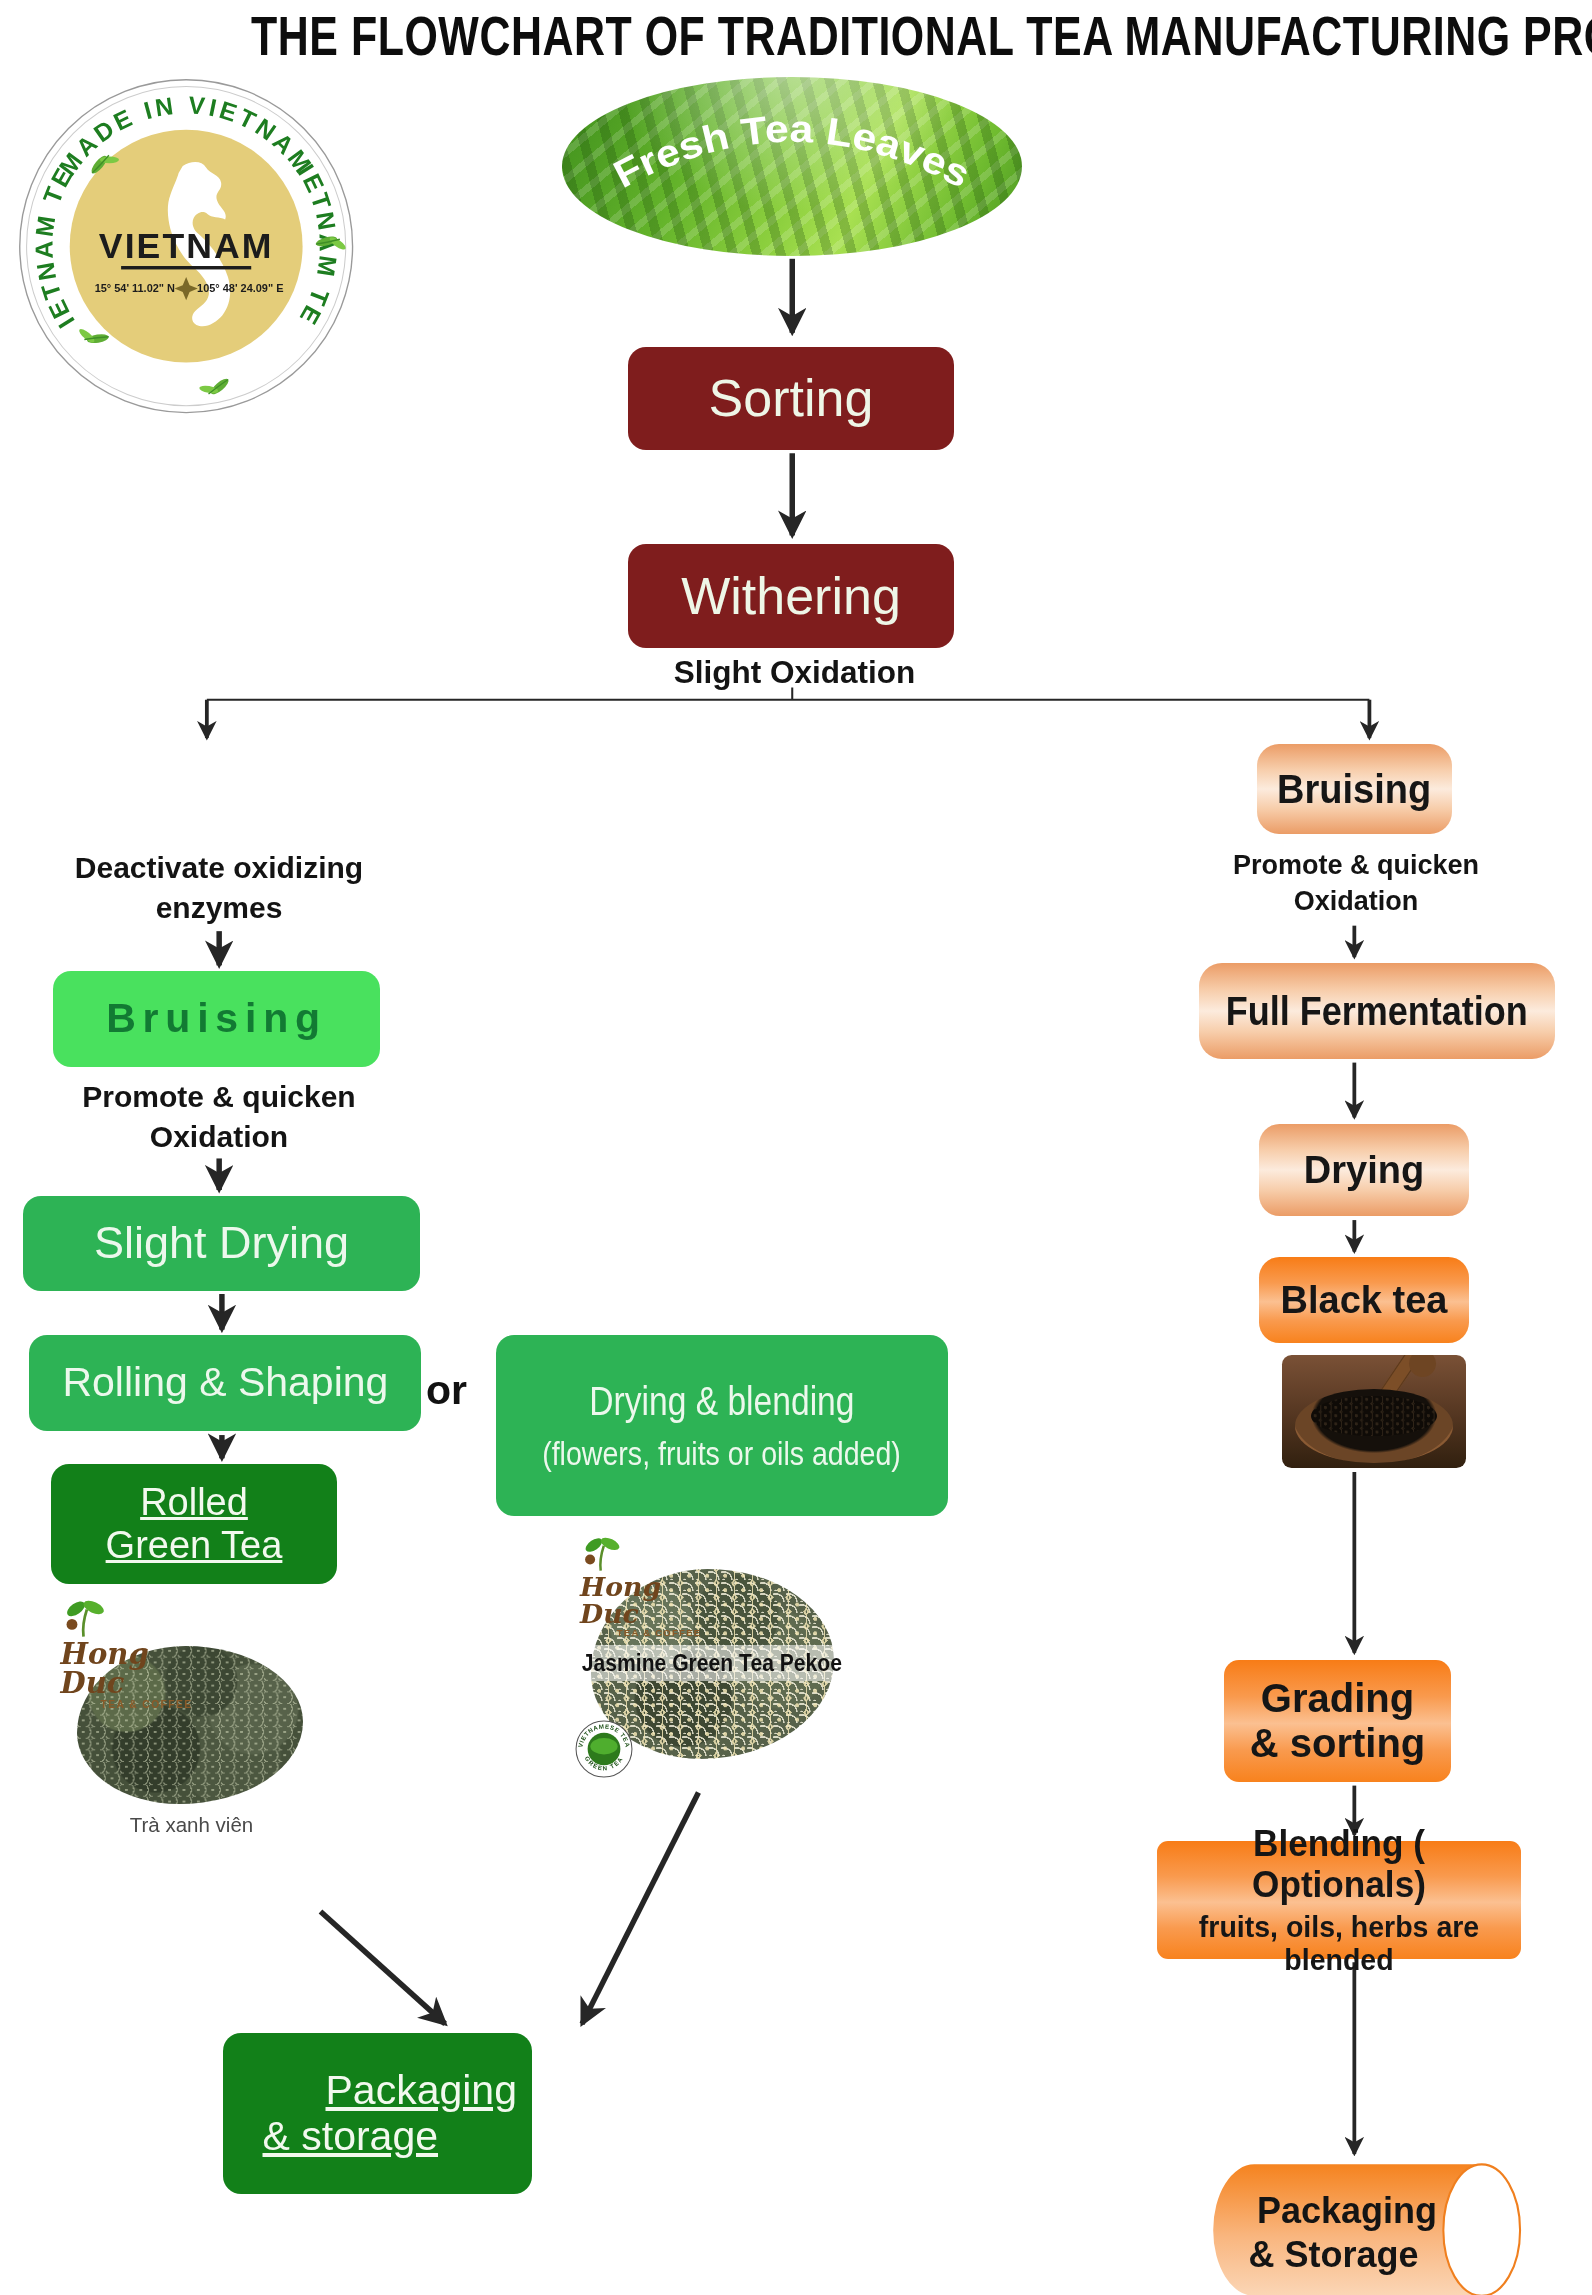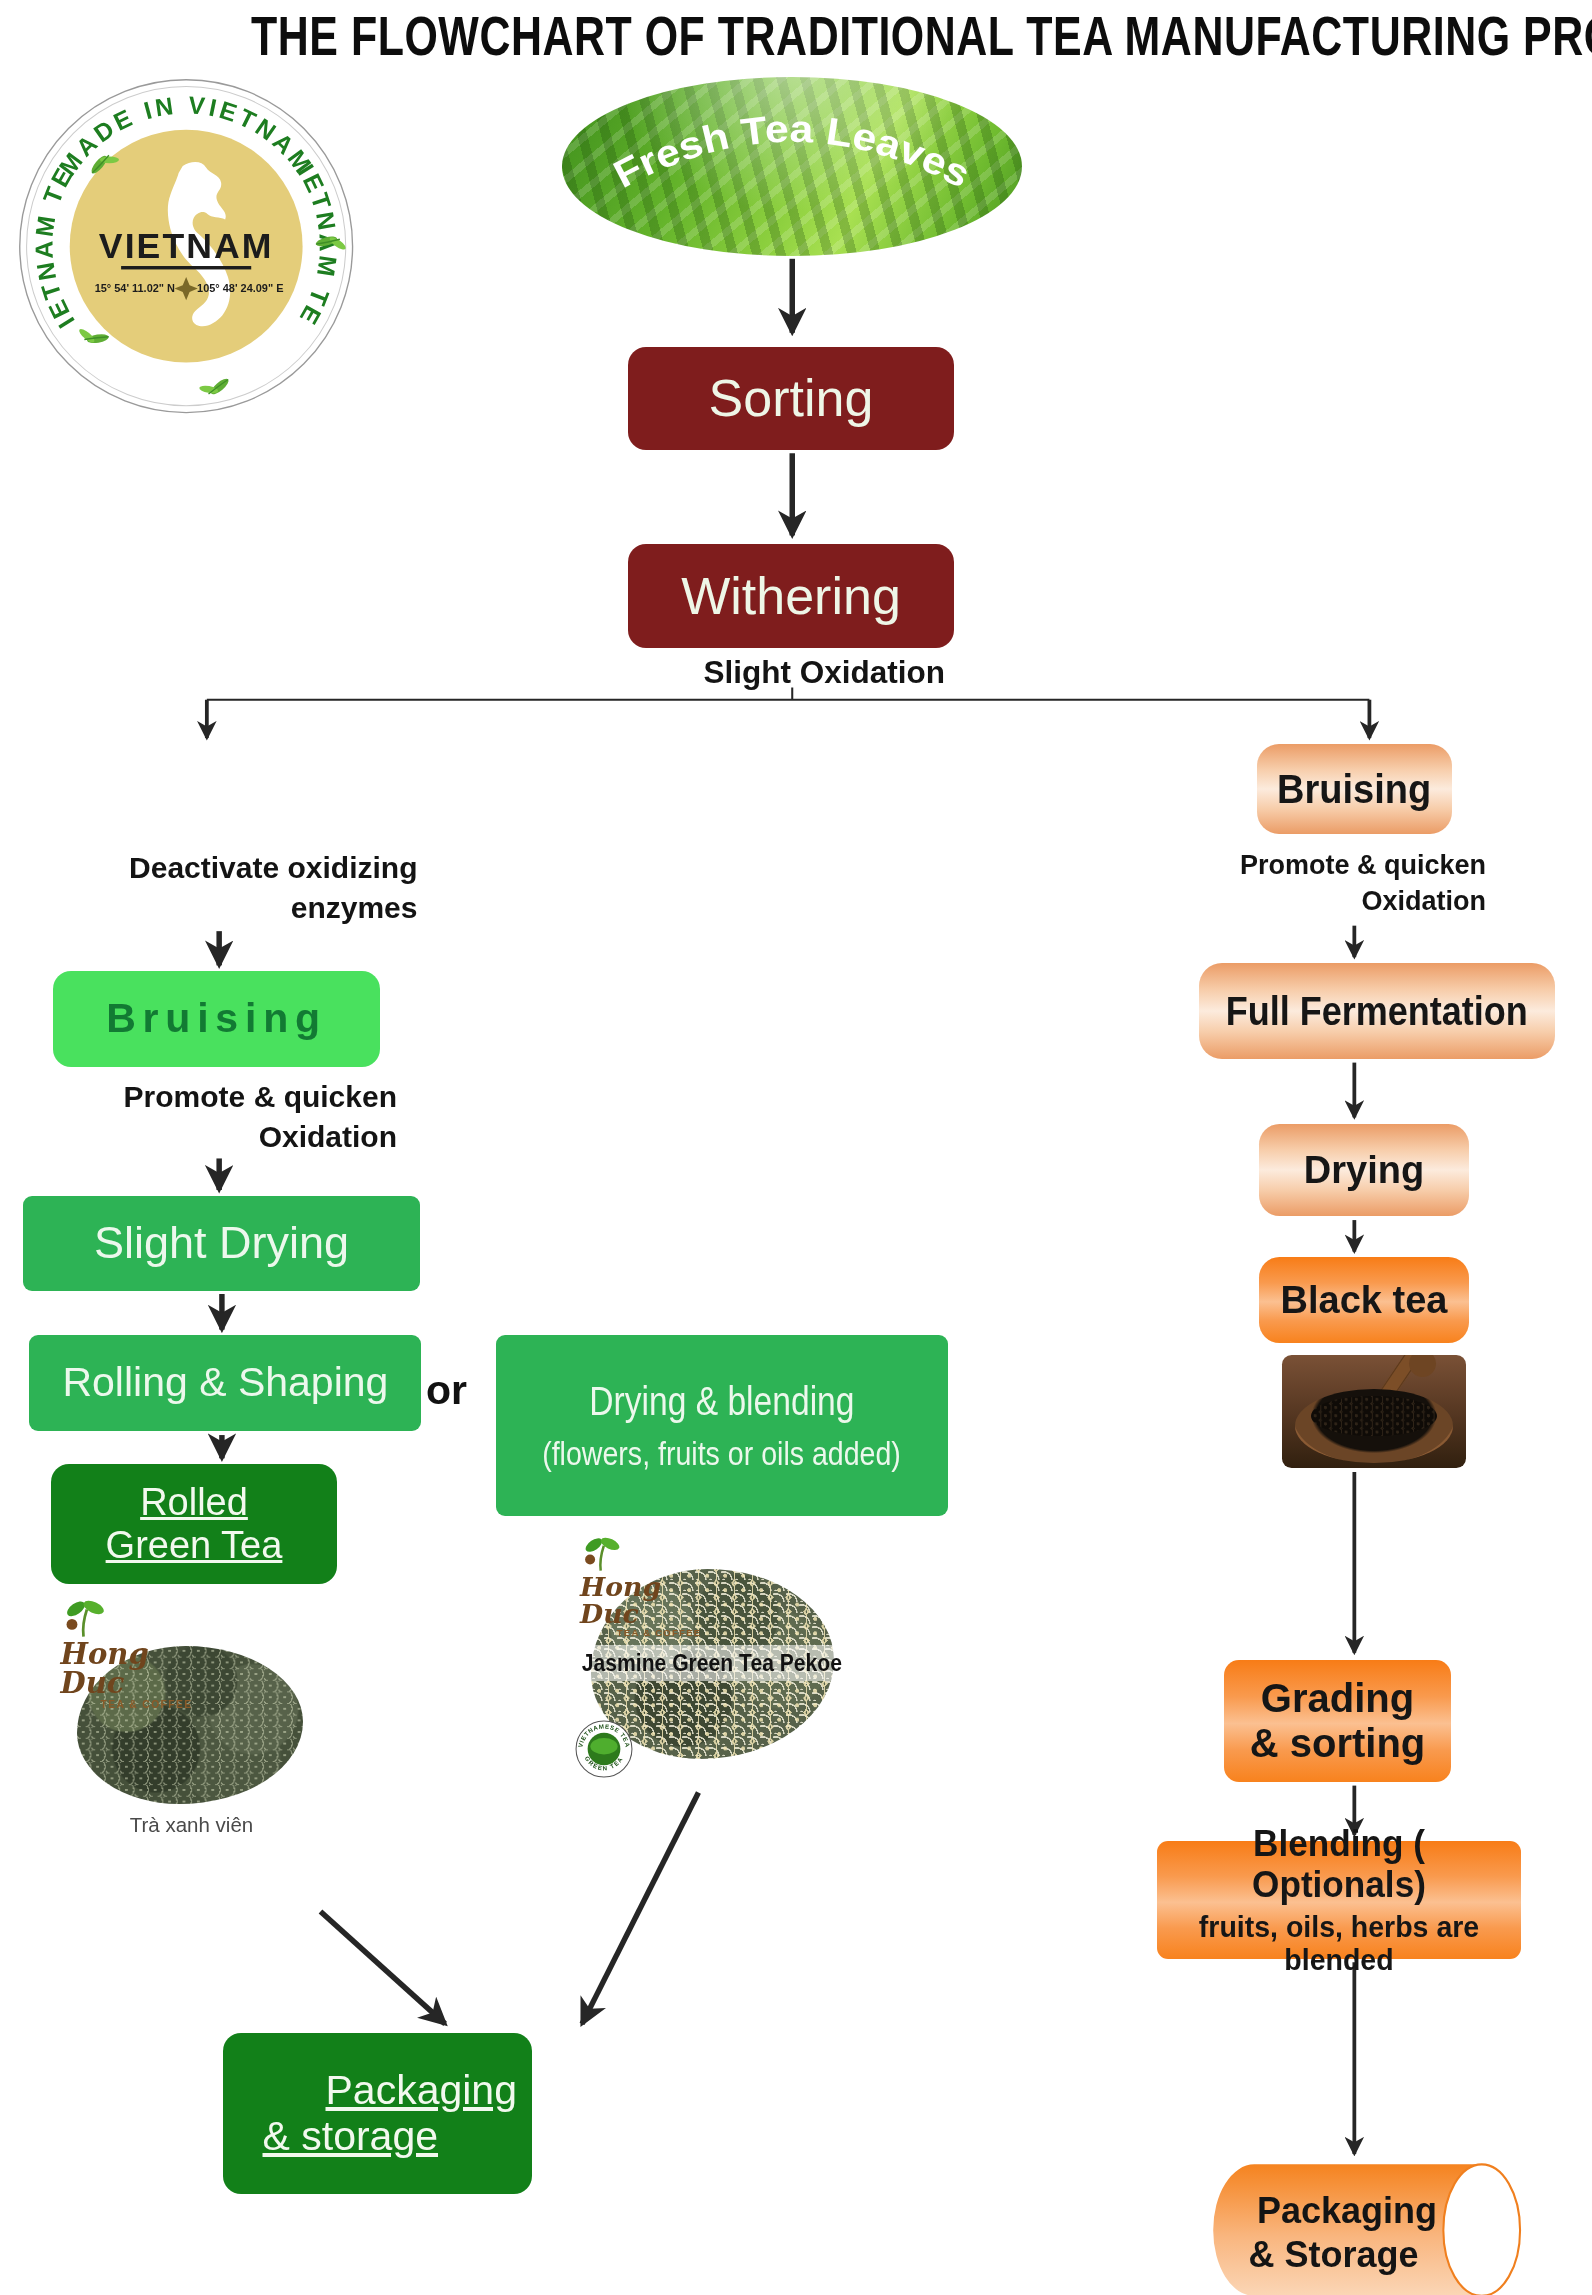--- a/index.html
+++ b/index.html
@@ -10,31 +10,31 @@
   .title{position:absolute;left:0;top:4.1px;width:100%;text-align:center;}
   .title span{display:inline-block;transform:scaleX(.78);transform-origin:center;
               font-weight:bold;font-size:55px;color:#0d0d0d;letter-spacing:0.7px;white-space:nowrap;}
 
   
   .box{position:absolute;display:flex;flex-direction:column;align-items:center;justify-content:center;
        border-radius:18px;text-align:center;line-height:1.12;}
   .g-solid {background:#7f1d1d;color:#eef6e7;}
   .g-light {background:#8cf79c;color:#15772e;}
   .g-bright{background:#49e15e;color:#127a33;}
-  .g-mid   {background:#2db355;color:#ecf8ec;border-radius:9px;}
+  .g-mid   {background:#2db355;color:#ecf8ec;}
   .g-dark  {background:#128019;color:#f2f9ee;text-decoration:underline;}
   .o-soft  {background:linear-gradient(180deg,#eb9c66 0%,#f7cdaa 28%,#fcebdd 50%,#f7cdaa 72%,#eb9c66 100%);color:#161616;}
   .o-strong{background:linear-gradient(180deg,#f87c16 0%,#f99a4e 30%,#fbc091 52%,#f99a4e 74%,#f8821d 100%);color:#161616;}
 
   .lbl{display:inline-block;}
   .sq84{transform:scaleX(.84);transform-origin:center;}
   .sq90{transform:scaleX(.90);transform-origin:center;}
   .sq95{transform:scaleX(.95);transform-origin:center;}
 
-  .note{position:absolute;font-weight:bold;color:#141414;text-align:right;line-height:1.32;}
+  .note{position:absolute;font-weight:bold;color:#141414;text-align:center;line-height:1.32;}
 
   
   .wires{position:absolute;left:0;top:0;pointer-events:none;}
   .wires .shaft{stroke:#262626;stroke-width:8;}
   .wires .mid  {stroke:#262626;stroke-width:5.5;}
   .wires .thin {stroke:#262626;stroke-width:3;fill:none;}
 
   
   .oval{position:absolute;left:562px;top:77px;width:460px;height:179px;border-radius:50%;overflow:hidden;
         background:

